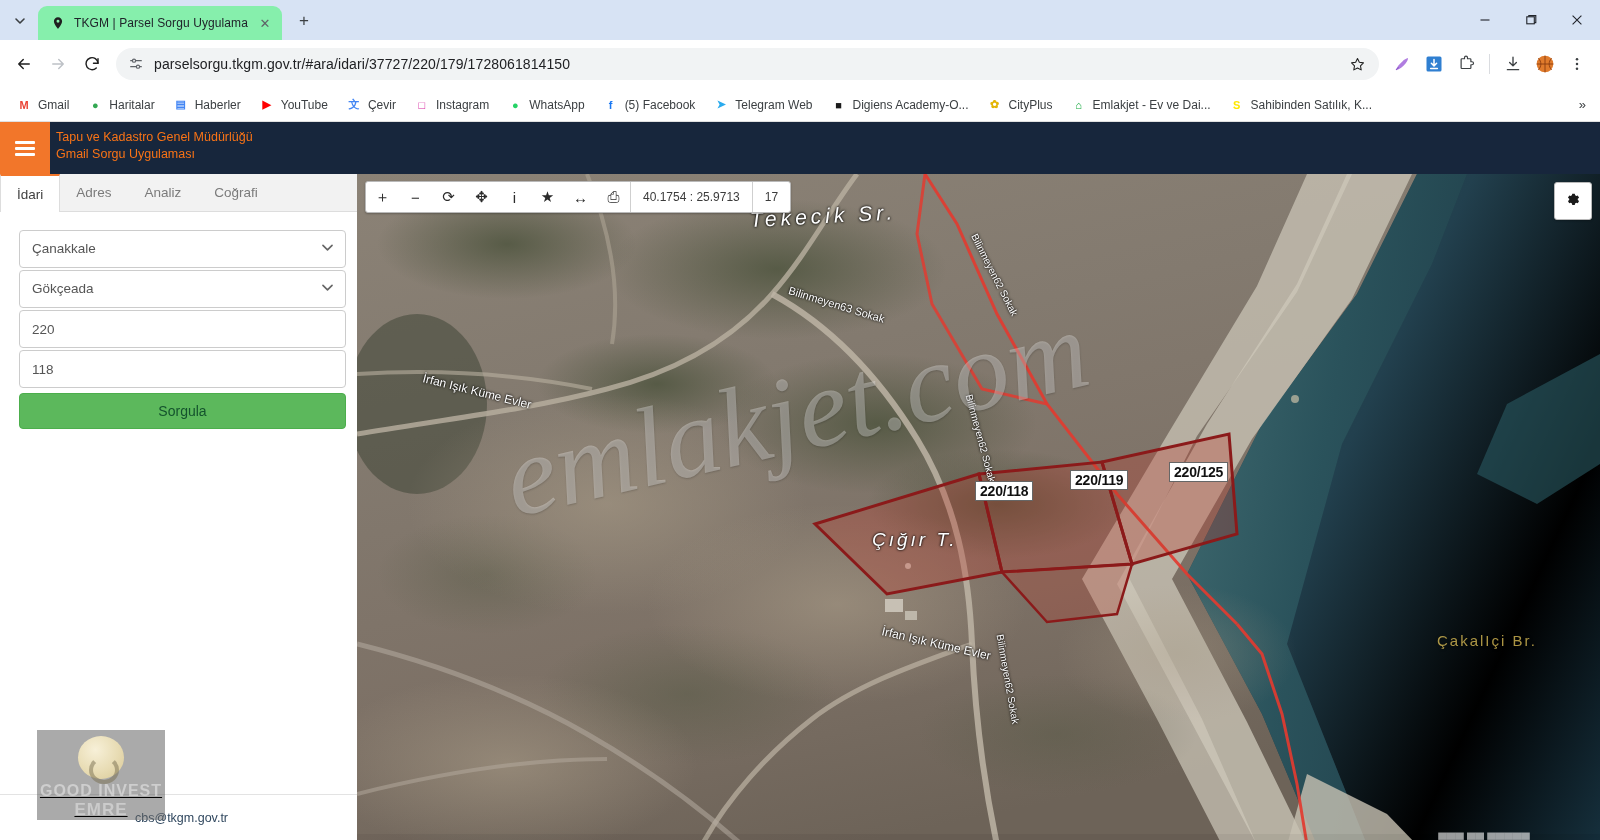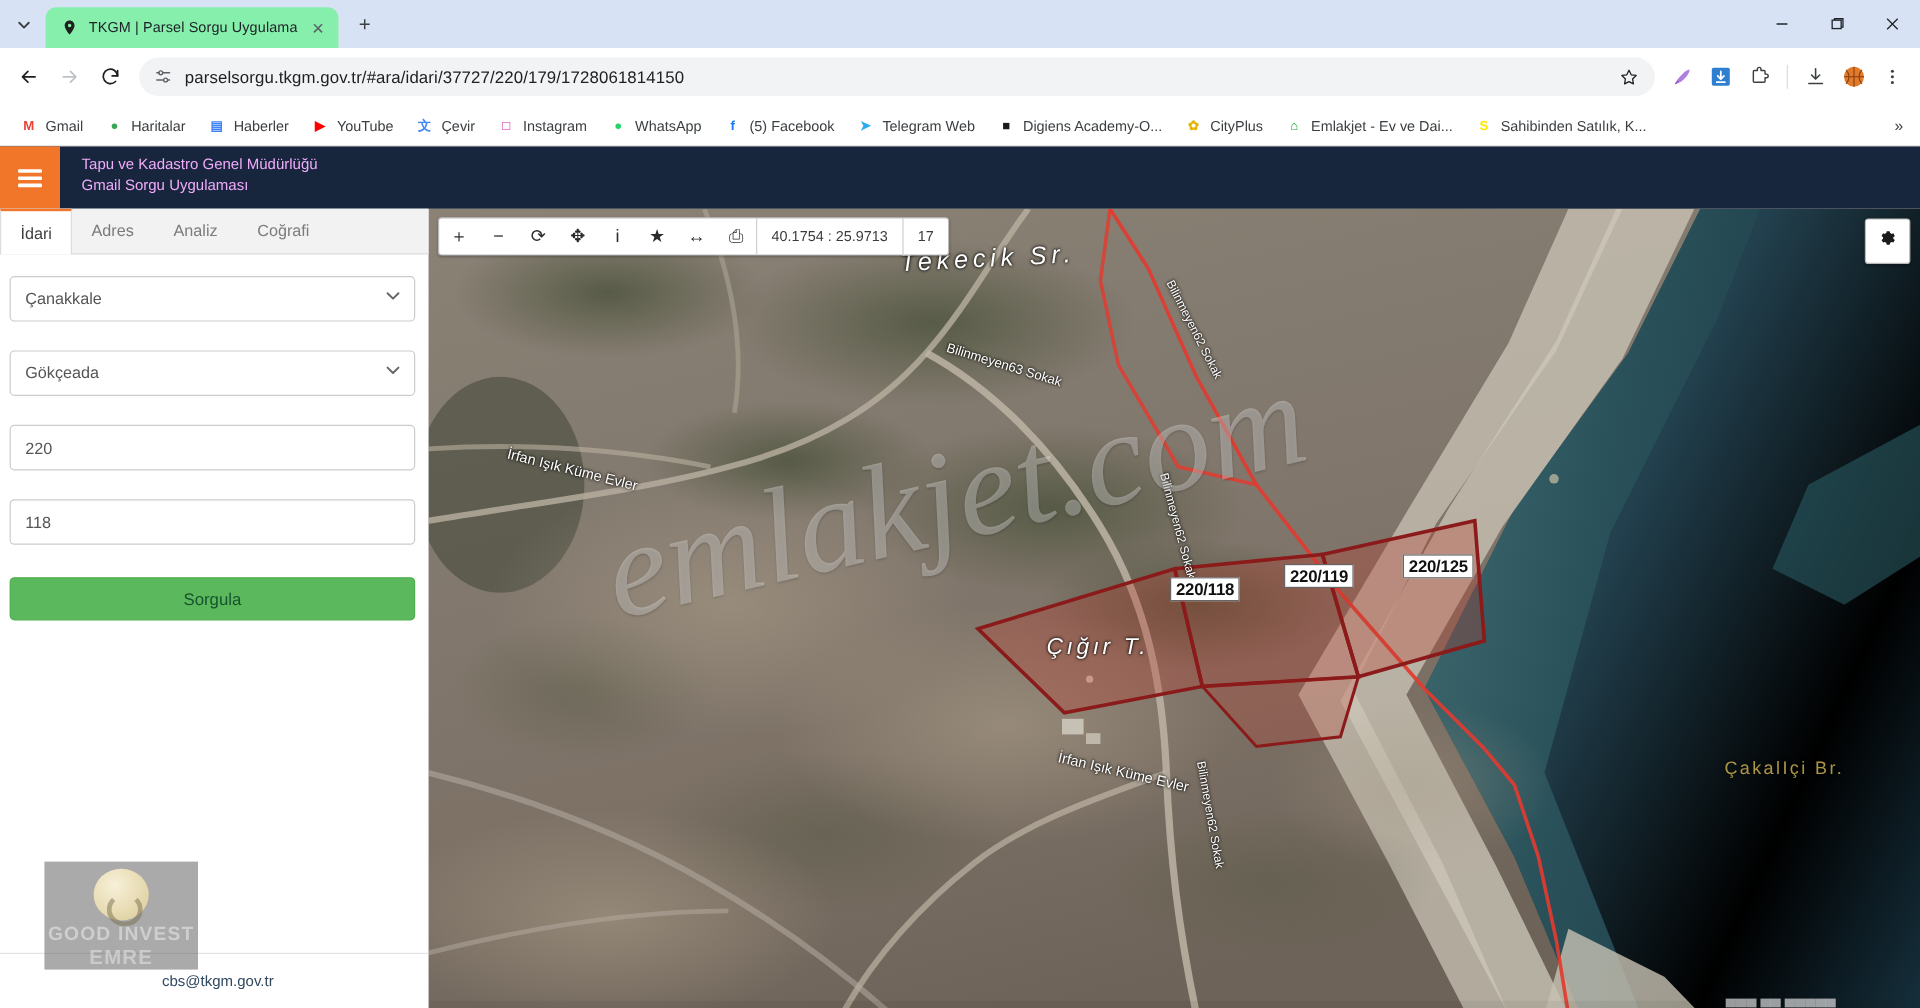--- a/index.html
+++ b/index.html
@@ -95,21 +95,21 @@
   .app-header {
     height: 52px; background: #17263c; display: flex; align-items: stretch;
     flex: 0 0 52px;
   }
   .hamburger {
     width: 50px; background: #f2762a; display:flex; align-items:center; justify-content:center;
     flex: 0 0 50px;
   }
   .ham-lines { width: 20px; display:flex; flex-direction:column; gap:3px; }
   .ham-lines i { display:block; height:3px; background:#fff; border-radius:1px; }
-  .app-titles { padding: 7px 0 0 18px; color: #f0abfc; }
+  .app-titles { padding: 7px 0 0 6px; color: #f97316; }
   .app-title1 { font-size: 12.5px; line-height: 17px; font-weight: 400; }
   .app-title2 { font-size: 12.5px; line-height: 17px; font-weight: 400; }
 
   .app-body { flex: 1; display: flex; min-height: 0; position: relative; }
 
   
   .sidebar {
     width: 357px; flex: 0 0 357px; background: #fff; display: flex; flex-direction: column;
     position: relative; z-index: 5;
   }
@@ -120,21 +120,21 @@
   .tab-item {
     padding: 0 16px; display:flex; align-items:center; font-size: 13.5px;
     color: #7b7b7b; border-right: 1px solid transparent;
   }
   .tab-item.active {
     background: #fff; color: #3f3f3f;
     border-top: 2px solid #f2762a;
     border-left: 1px solid #ddd; border-right: 1px solid #ddd;
     margin-bottom: -1px; padding-top: 0;
   }
-  .form { padding: 18px 11px 0 8px; display: flex; flex-direction: column; gap: 24px; }
+  .form { padding: 18px 11px 0 19px; display: flex; flex-direction: column; gap: 2px; }
   .sel-wrap { position: relative; }
   .sel {
     width: 100%; height: 38px; border: 1px solid #ccc; border-radius: 4px;
     background: #fff; font-size: 13.5px; color: #555; padding: 0 30px 0 12px;
     font-family: "Liberation Sans", sans-serif; appearance: none;
     line-height: 36px;
   }
   .chev {
     position: absolute; right: 12px; top: 50%; transform: translateY(-50%);
     pointer-events: none; color: #666;
@@ -148,24 +148,24 @@
     width: 100%; height: 36px; background: #5cb85c; border: 1px solid #4cae4c;
     border-radius: 4px; color: #14532d; font-size: 14px;
     font-family: "Liberation Sans", sans-serif; margin-top: 3px;
   }
   .sidebar-footer {
     margin-top: auto; border-top: 1px solid #e3e3e3; height: 46px;
     display: flex; align-items: center; padding-left: 135px;
     font-size: 12.5px; color: #31485f;
   }
   .watermark-logo {
-    position: absolute; left: 37px; bottom: 32px; width: 128px; height: 90px;
+    position: absolute; left: 37px; bottom: 20px; width: 128px; height: 90px;
     background: rgba(100,100,100,.55); display: flex; flex-direction: column;
     align-items: center; justify-content: space-between; padding-top: 6px;
-    pointer-events: none; overflow: hidden;
+    pointer-events: none; overflow: hidden; text-decoration: underline;
   }
   .wm-circle {
     width: 46px; height: 46px; border-radius: 50%;
     background: radial-gradient(circle at 38% 32%, #f7f0d8 0%, #e8dcb4 55%, #d8c895 100%);
     position: relative;
   }
   .wm-circle::after {
     content: ""; position: absolute; left: 11px; top: 20px;
     width: 22px; height: 20px; border: 4px solid rgba(120,110,80,.5);
     border-radius: 50%; border-top-color: transparent;

